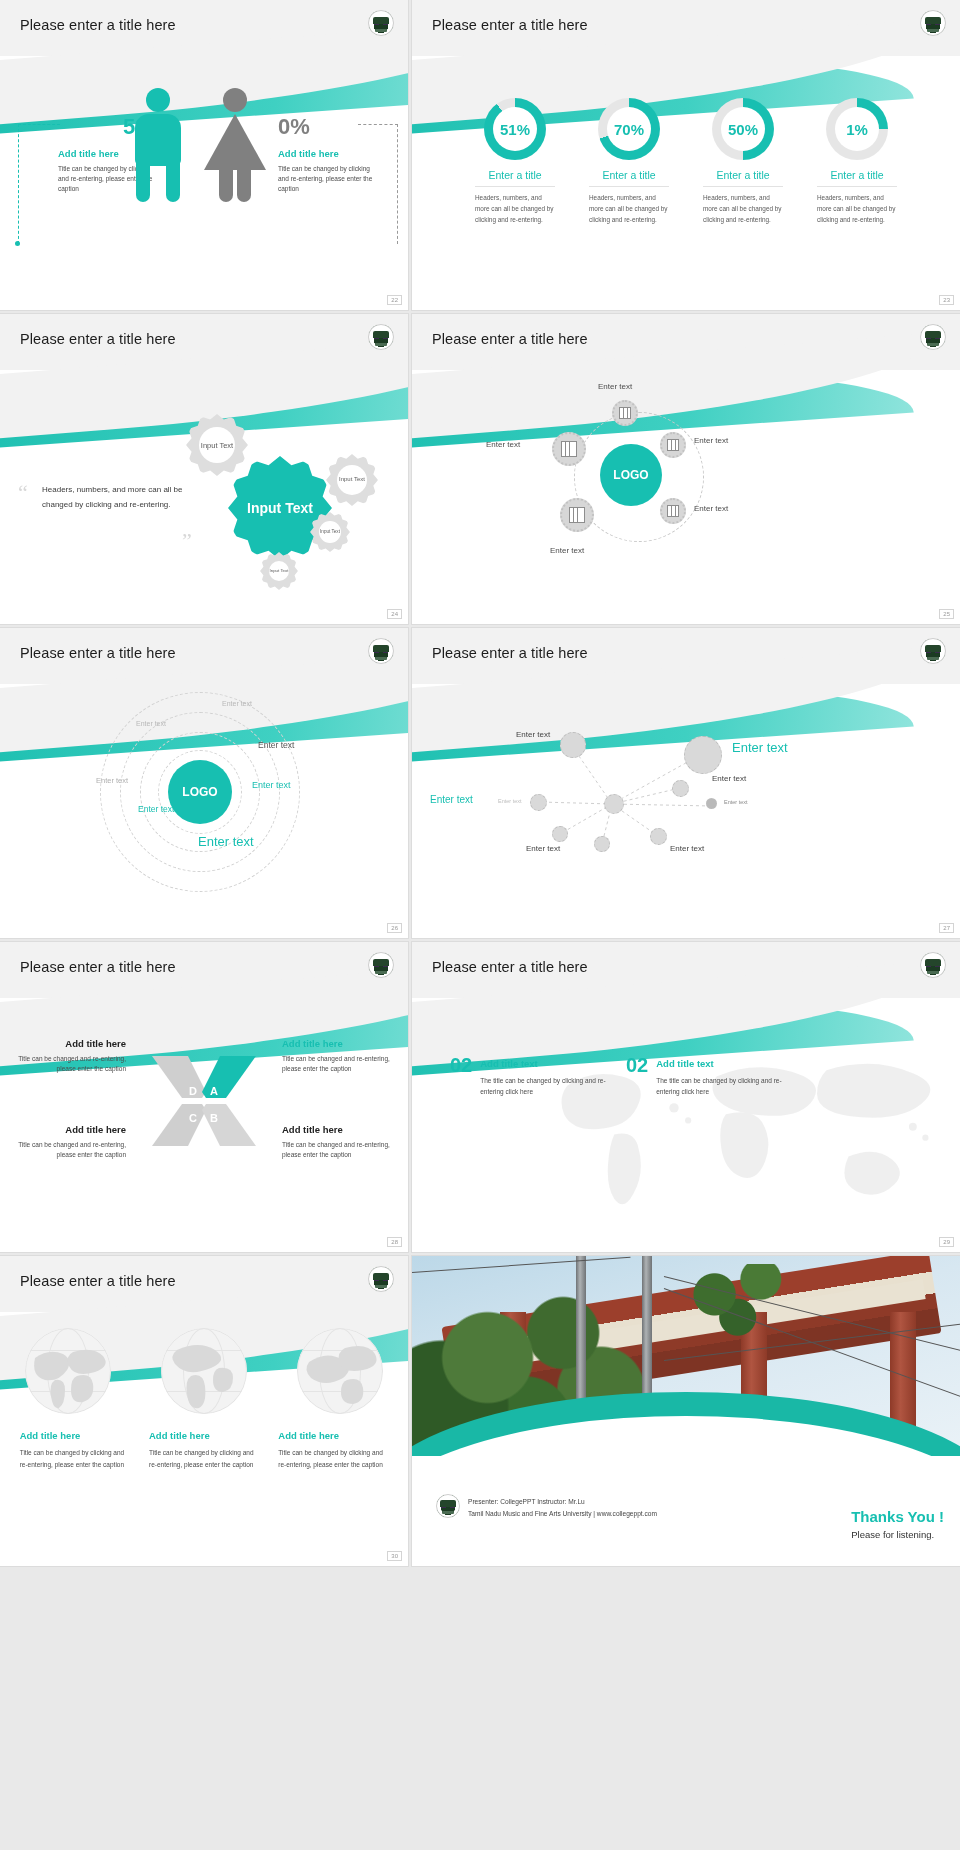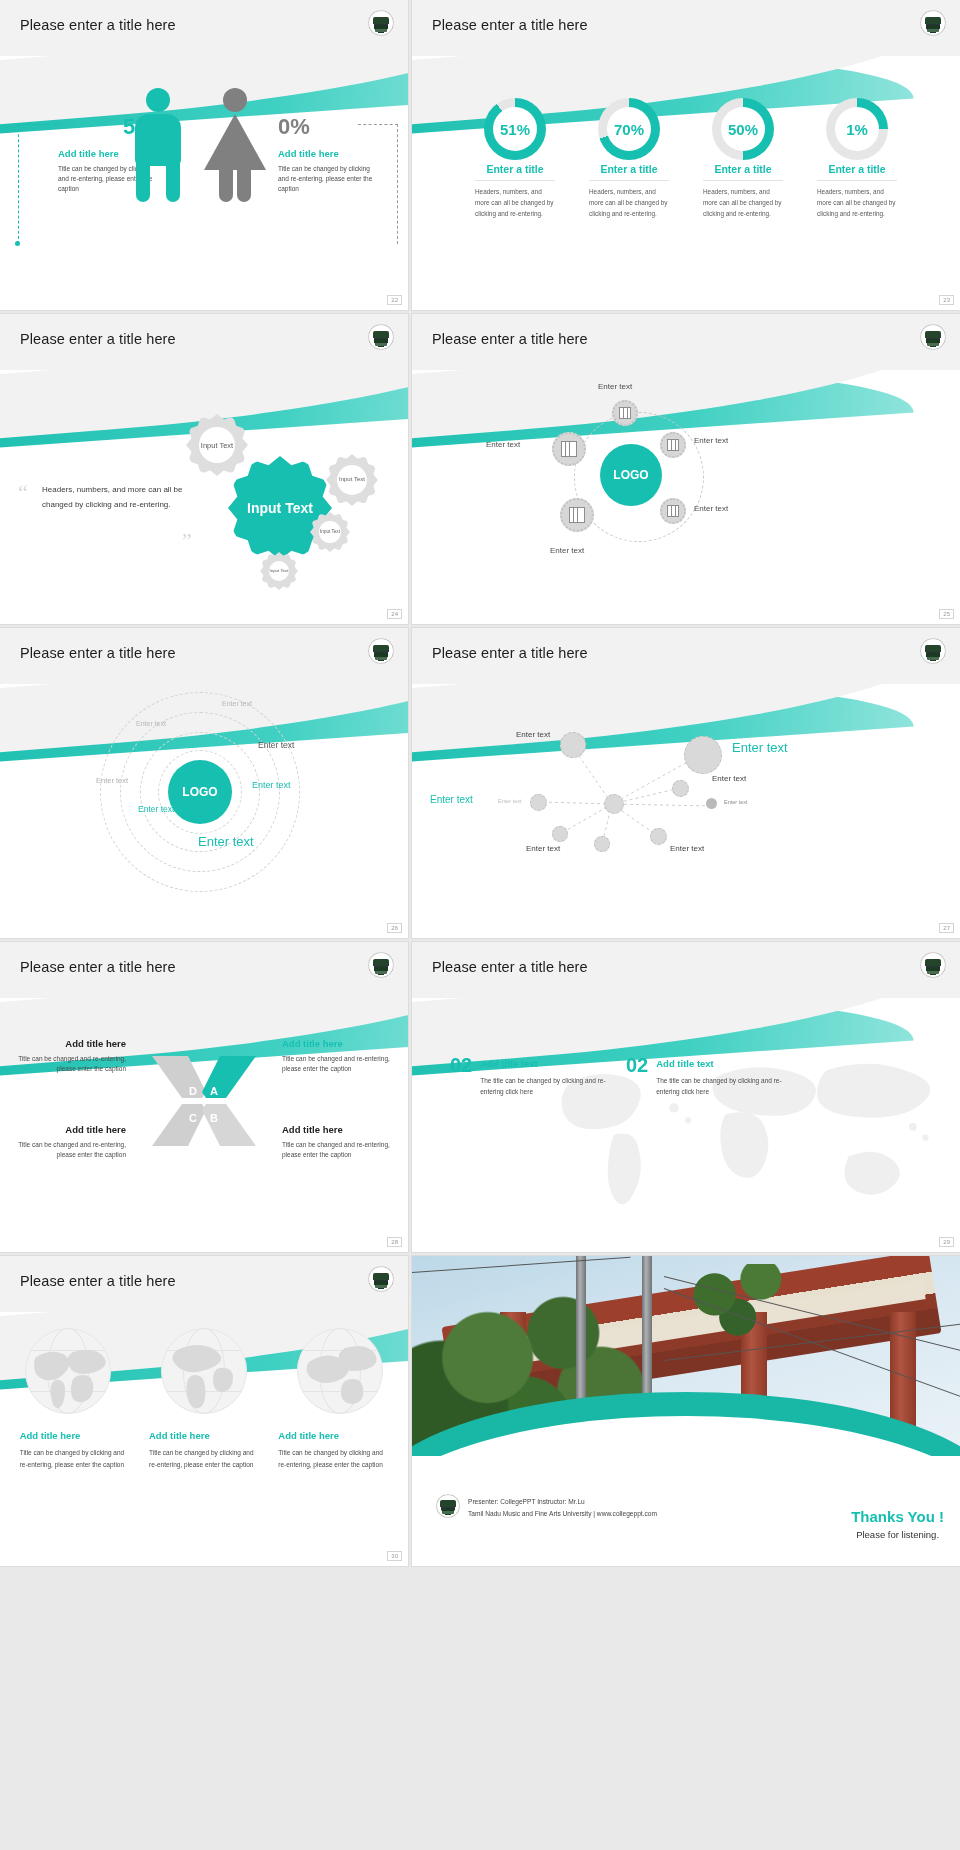--- a/index.html
+++ b/index.html
@@ -88,21 +88,21 @@
   .f-skirt{position:absolute;top:26px;left:50%;transform:translateX(-50%);width:0;height:0;border-left:31px solid transparent;border-right:31px solid transparent;}
   .dashbox{position:absolute;border:1px dashed #17bfb1;border-right:0;}
   .dashbox2{position:absolute;border:1px dashed #999;border-left:0;}
 
   
   .donut { width:62px;height:62px;border-radius:50%; position:relative; margin:0 auto; }
   .donut::after{content:"";position:absolute;inset:9px;background:#fff;border-radius:50%;}
   .donut span{position:absolute;inset:0;display:flex;align-items:center;justify-content:center;
     font-size:15px;font-weight:bold;color:#17bfb1;z-index:3;}
   .dcol{width:92px;text-align:center;}
-  .dcol .t{font-size:10.5px;font-weight:bold;color:#17bfb1;margin-top:3px;}
+  .dcol .t{font-size:10.5px;font-weight:normal;color:#17bfb1;margin-top:9px;}
   .dcol hr{border:0;border-top:1px solid #e2e2e2;margin:5px 6px 6px;}
   .dcol p{font-size:6.4px;line-height:1.7;color:#5a5a5a;text-align:left;padding:0 6px;}
   .gearwrap{position:absolute;}
   .gteeth{position:absolute;inset:0;}
   .ghole{position:absolute;border-radius:50%;background:#fff;}
 
   .quote{position:absolute;font-size:22px;color:#d8d8d8;font-family:"Liberation Serif",serif;}
 
   
   .dashcircle{position:absolute;border:1px dashed #c9c9c9;border-radius:50%;}
@@ -141,21 +141,21 @@
      transform:rotate(-9deg); border-radius:4px;}
   .photo .pillar{position:absolute;bottom:0;width:26px;height:72%;
      background:linear-gradient(to right,#8e3a28,#b05541 40%,#8e3a28);}
   .photo .pole{position:absolute;bottom:0;width:10px;height:100%;
      background:linear-gradient(to right,#6f7376,#aeb2b4 40%,#6f7376);}
   .photo .wire{position:absolute;height:1px;background:#555;transform-origin:left center;}
   .photo .curve{position:absolute;left:-8%;bottom:-46px;width:116%;height:110px;
      background:#19b8a6;border-radius:50% 50% 0 0 / 100% 100% 0 0;}
   .photo .curvewhite{position:absolute;left:-8%;bottom:-70px;width:116%;height:110px;
      background:#fff;border-radius:50% 50% 0 0 / 100% 100% 0 0;}
-  .thanks{position:absolute;right:16px;bottom:26px;text-align:center;}
+  .thanks{position:absolute;right:16px;bottom:26px;}
   .thanks .big{font-size:15px;font-weight:bold;color:#17bfb1;}
   .thanks .sm{font-size:9.5px;color:#333;margin-top:4px;}
   .presenter{position:absolute;left:60px;bottom:30px;font-size:6.6px;color:#444;line-height:1.8;}
 </style>
 </head>
 <body>
 
 <div class="grid">
 
   <div class="slide">

